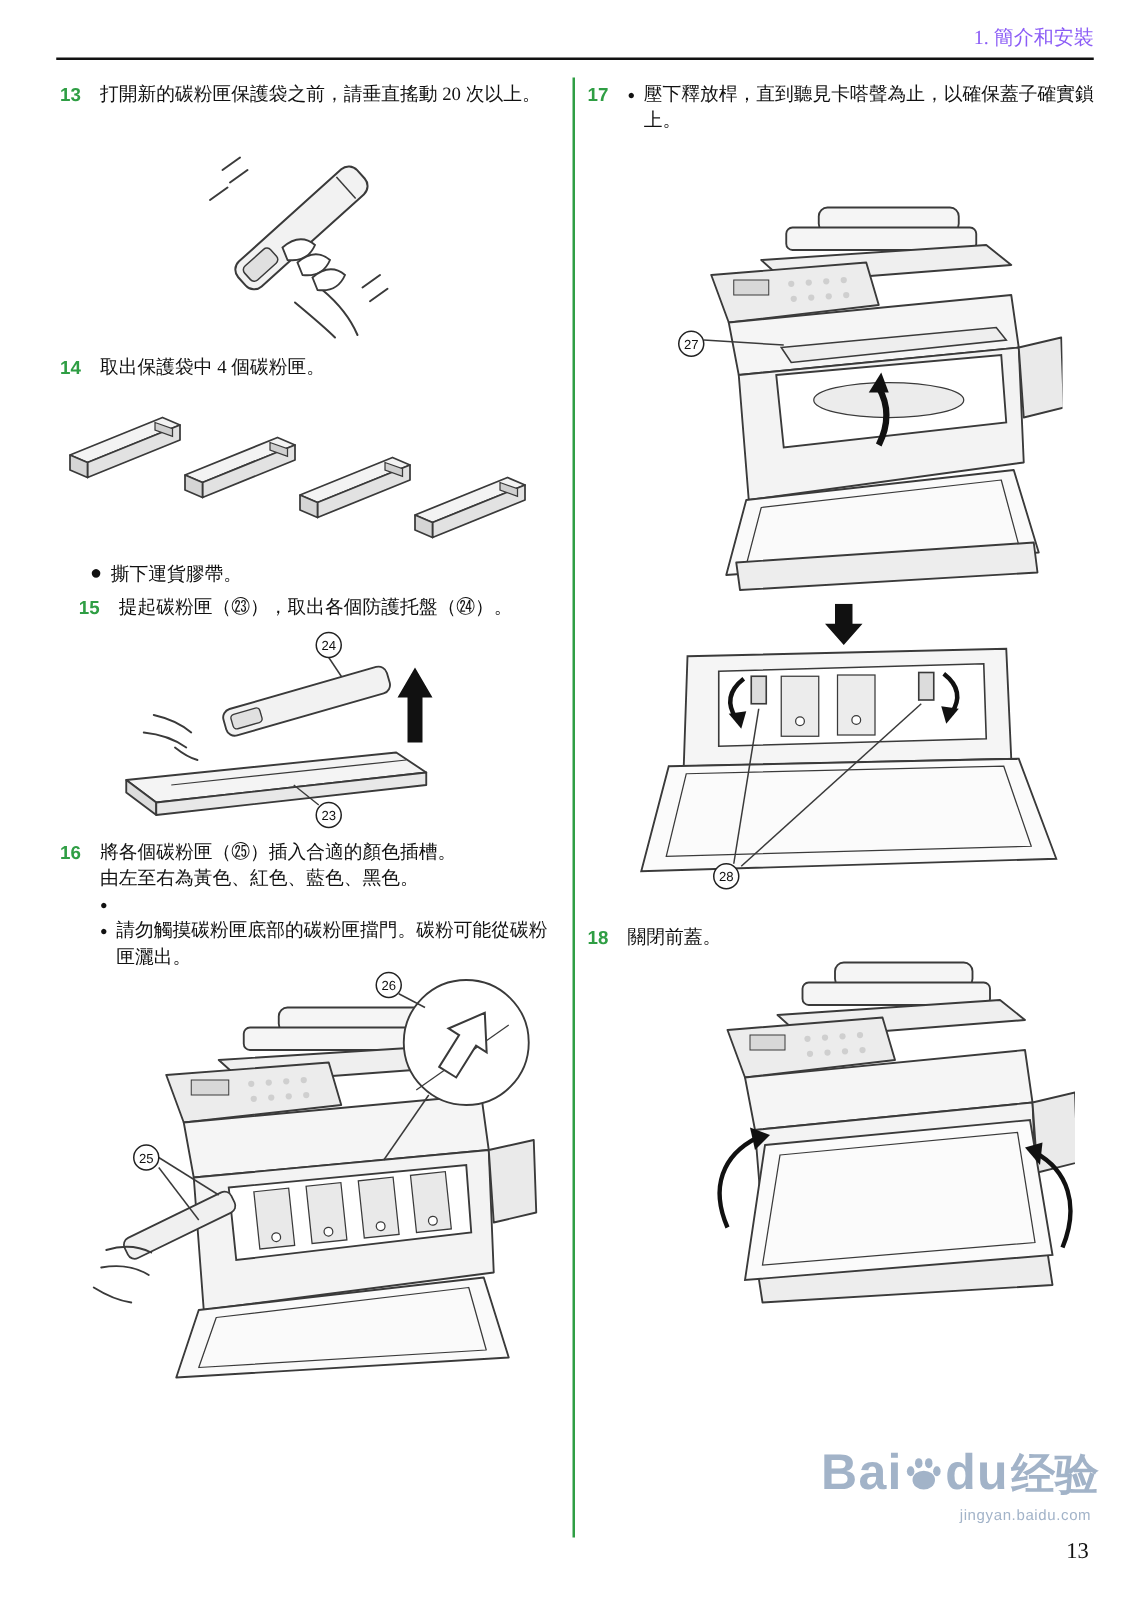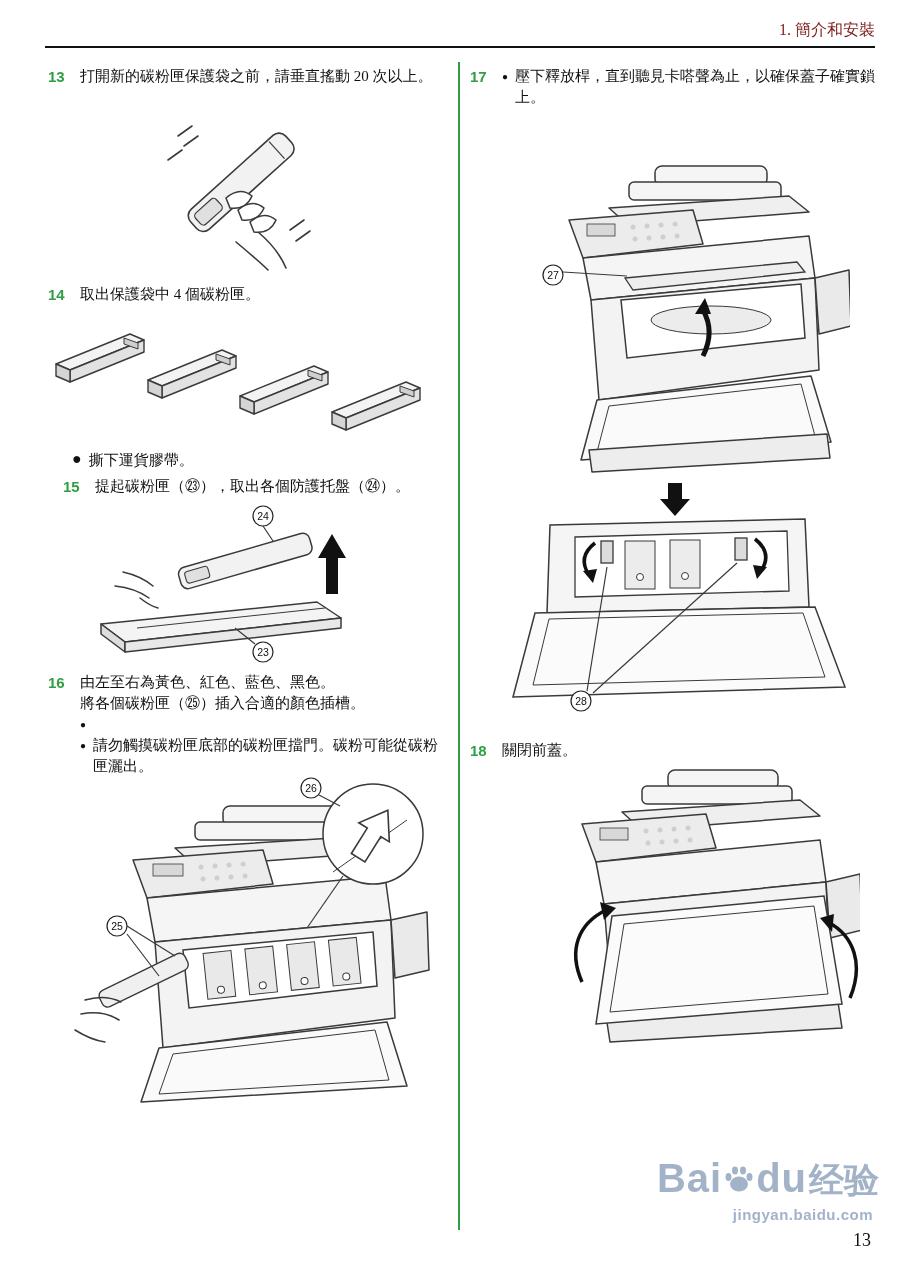--- a/index.html
+++ b/index.html
@@ -3,21 +3,21 @@
 <meta charset="utf-8">
 <style>
   * { margin:0; padding:0; box-sizing:border-box; }
   html,body { background:#ffffff; }
   .page {
     position:relative; width:905px; height:1280px; background:#fff;
     font-family:"Liberation Serif","DejaVu Serif",serif; color:#111;
     overflow:hidden; margin:0 auto;
   }
   .hdr-title {
-    position:absolute; top:20px; right:30px; font-size:16px; color:#7f1d1d;
+    position:absolute; top:20px; right:30px; font-size:16px; color:#8b5cf6;
   }
   .hdr-rule {
     position:absolute; top:46px; left:45px; width:830px; height:2px; background:var(--line-dark,#111);
   }
   .col-divider {
     position:absolute; left:458px; top:62px; width:2px; height:1168px; background:var(--divider-green,#2f9e44);
   }
   .step { position:absolute; display:flex; gap:8px; }
   .step-num {
     flex:0 0 auto; width:24px;
@@ -43,23 +43,22 @@
   }
   .wm-line1 {
     display:flex; align-items:baseline; gap:2px;
     font-family:"Liberation Sans","DejaVu Sans",sans-serif;
     font-weight:bold; color:var(--watermark,#92a6bf);
   }
   .wm-latin { font-size:40px; letter-spacing:1px; }
   .wm-cn { font-size:35px; margin-left:0; }
   .wm-url {
     font-family:"Liberation Sans","DejaVu Sans",sans-serif;
-    font-size:15px; color:var(--watermark,#92a6bf); margin-top:2px; margin-right:6px;
+    font-size:12px; color:var(--watermark,#92a6bf); margin-top:2px; margin-right:6px;
     letter-spacing:0.5px;
-    font-weight:bold;
   }
   .page-number {
     position:absolute; top:1230px; right:34px; font-size:18px; color:#111;
   }
 </style>
 </head>
 <body>
 
 <div class="page">
 
@@ -161,22 +160,22 @@
       <g>
         <circle cx="178" cy="150" r="10" fill="#fff" stroke="#222" stroke-width="1.2"></circle>
         <text x="178" y="154" class="cnum">23</text>
       </g>
     </svg>
   </div>
 
   <div class="step" style="left:48px; top:672px; width:404px;">
     <span class="step-num">16</span>
     <div class="step-body">
+      <div class="step-text">將各個碳粉匣（㉕）插入合適的顏色插槽。</div>
       <div class="step-text">由左至右為黃色、紅色、藍色、黑色。</div>
-      <div class="step-text">將各個碳粉匣（㉕）插入合適的顏色插槽。</div>
       <div class="bullet">
         <span class="dot">●</span>
       </div>
       <div class="bullet">
         <span class="dot">●</span>
         <div class="step-text">請勿觸摸碳粉匣底部的碳粉匣擋門。碳粉可能從碳粉匣灑出。</div>
       </div>
     </div>
   </div>
 

